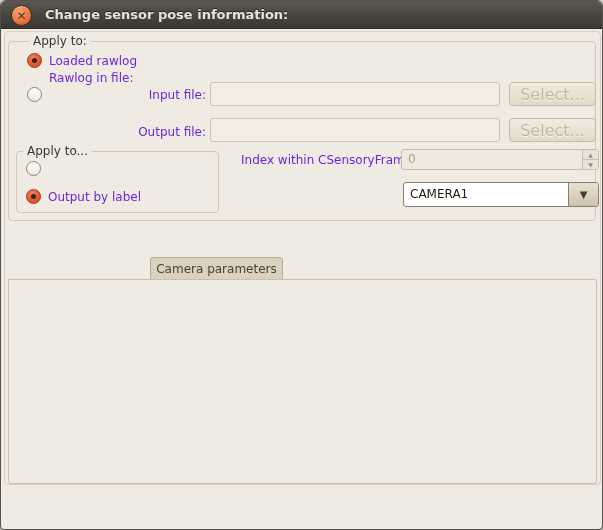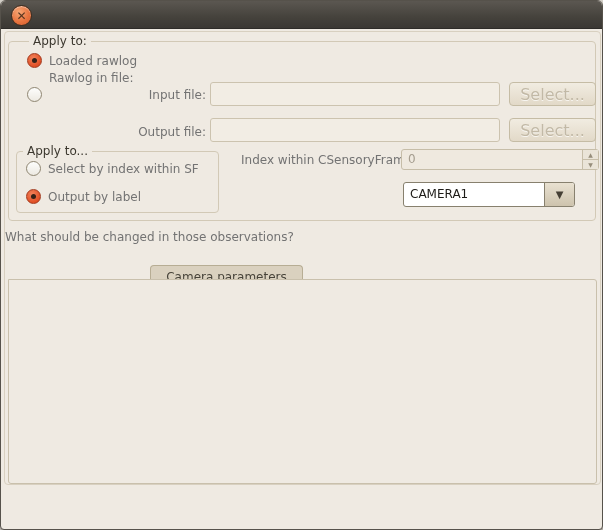--- a/index.html
+++ b/index.html
@@ -38,21 +38,21 @@
     font-size:12px; font-weight:bold; color:#55341F; line-height:1;
   }
   
   .main-panel {
     position:absolute; left:3px; top:30px; width:597px; height:454px;
     background:#EFEAE2;
     border:1px solid #D8D0C0;
     border-radius:4px;
   }
   
-  .lbl { position:absolute; font-size:12px; color:#737373; white-space:nowrap; }
+  .lbl { position:absolute; font-size:12px; color:#6d28d9; white-space:nowrap; }
   .lbl.right { text-align:right; }
   .groupbox {
     position:absolute; border:1px solid #D2C9B6; border-radius:4px;
   }
   .legend {
     position:absolute; font-size:12px; color:#3C382F;
     background:#EFEAE2; padding:0 4px; white-space:nowrap;
   }
   .radio {
     position:absolute; width:15px; height:15px; border-radius:50%;
@@ -130,20 +130,21 @@
 </style>
 </head>
 <body>
 
 <div id="win">
 
   <div class="titlebar">
     <div class="close-btn">
       <span>✕</span>
     </div>
+    <div class="title-text">Change sensor pose information:</div>
   </div>
 
   <div class="main-panel"></div>
 
   <div class="groupbox" style="left:7px; top:40px; width:588px; height:180px;"></div>
   <div class="legend" style="left:28px; top:33px;">Apply to:</div>
 
   <div class="radio selected" style="left:26px; top:52px;"></div>
   <div class="lbl" style="left:48px; top:53px;">Loaded rawlog</div>
 
@@ -154,41 +155,39 @@
   <input class="tfield disabled" style="left: 209px; top: 81px; width: 290px; height: 24px;" value="">
   <div class="btn disabled" style="left:508px; top:81px; width:87px; height:24px;">Select...</div>
 
   <div class="lbl right" style="left:130px; top:124px; width:75px;">Output file:</div>
   <input class="tfield disabled" style="left: 209px; top: 117px; width: 290px; height: 24px;" value="">
   <div class="btn disabled" style="left:508px; top:117px; width:87px; height:24px;">Select...</div>
 
   <div class="groupbox" style="left:15px; top:150px; width:203px; height:62px;"></div>
   <div class="legend" style="left:22px; top:143px;">Apply to...</div>
   <div class="radio" style="left:25px; top:160px;"></div>
-  <div class="lbl" style="left:47px; top:161px;">Select by index within SF</div>
   <div class="radio selected" style="left:25px; top:188px;"></div>
   <div class="lbl" style="left:47px; top:189px;">Output by label</div>
 
   <div class="lbl right" style="left:240px; top:152px; width:148px;">Index within CSensoryFrame</div>
   <div class="spinner" style="left:400px; top:148px; width:198px; height:21px;">
     <div class="spin-val">0</div>
     <div class="spin-arrows">
       <div>▲</div>
       <div>▼</div>
     </div>
   </div>
 
-  <div class="combo" style="left:402px; top:181px; width:172px; height:25px;">
+  <div class="combo" style="left:402px; top:181px; width:196px; height:25px;">
     <div class="combo-val">CAMERA1</div>
     <div class="combo-btn">▼</div>
   </div>
 
-  <div class="lbl" style="left:4px; top:229px;">What should be changed in those observations?</div>
-
-  <div class="tab inactive" style="left:149px; top:264px; width:153px; height:23px;">Camera parameters</div>
+
+  <div class="tab inactive" style="left:149px; top:256px; width:133px; height:23px;">Camera parameters</div>
   <div class="tabpanel" style="left:7px; top:278px; width:589px; height:205px;"></div>
 
   <div class="lbl" style="left:35px; top:289px;">3D position:</div>
   <div class="lbl" style="left:318px; top:289px;">3D angles (if applicable):</div>
 
   <div class="lbl right" style="left:8px; top:317px; width:20px;">x:</div>
   <input class="tfield" style="left: 34px; top: 313px; width: 167px; height: 23px;" value="0">
   <div class="lbl" style="left:212px; top:317px;">(meters)</div>
   <div class="lbl right" style="left:260px; top:317px; width:50px;">yaw:</div>
   <input class="tfield" style="left: 318px; top: 313px; width: 229px; height: 23px;" value="0">

